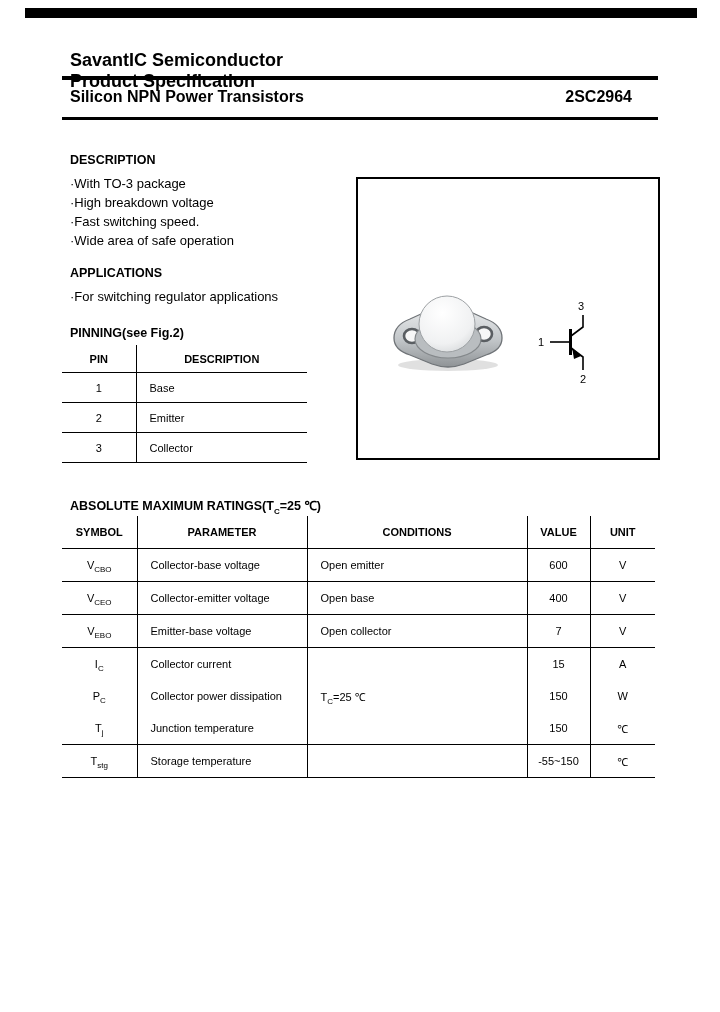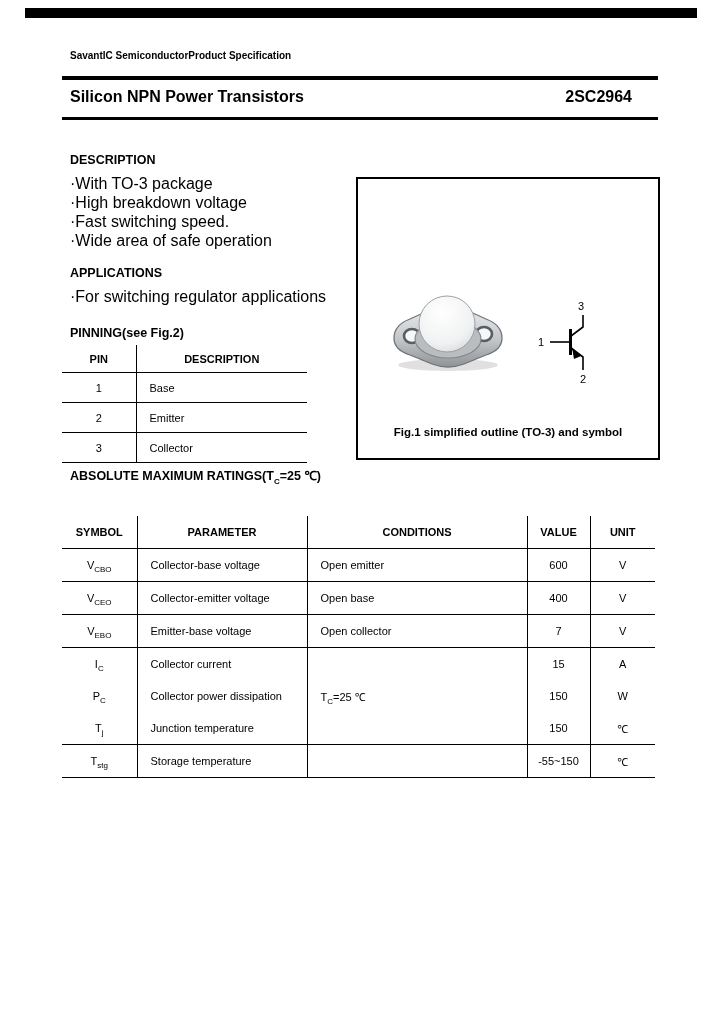--- a/index.html
+++ b/index.html
@@ -2,28 +2,28 @@
 <html><head>
 <meta charset="utf-8">
 <style>
   html,body{margin:0;padding:0;background:#fff;}
   .page{position:relative;width:720px;height:1012px;background:#ffffff;
         font-family:"Liberation Sans",sans-serif;color:#000;overflow:hidden;}
 
   .topbar{position:absolute;left:25px;top:8px;width:672px;height:10px;background:#000;}
 
   .hdr-row{position:absolute;left:70px;top:50px;width:550px;display:flex;
-           justify-content:flex-start;font-weight:bold;font-size:10px;}
+           justify-content:space-between;font-weight:bold;font-size:18px;flex-direction:column;}
   .rule-a{position:absolute;left:62px;top:76px;width:596px;height:4px;background:#000;}
   .title-row{position:absolute;left:70px;top:88px;width:562px;display:flex;
              justify-content:space-between;font-weight:bold;font-size:16px;gap:27px;}
   .rule-b{position:absolute;left:62px;top:117px;width:596px;height:3px;background:#000;}
 
   .sec-heading{position:absolute;left:70px;font-weight:bold;font-size:12.5px;}
-  .bullets{position:absolute;left:70px;font-size:16px;line-height:19px;}
+  .bullets{position:absolute;left:70px;font-size:13px;line-height:19px;}
 
   
   .fig-box{position:absolute;left:356px;top:177px;width:300px;height:279px;border:2px solid #000;}
   .fig-caption{position:absolute;left:0;bottom:20px;width:100%;text-align:center;
                font-weight:bold;font-size:11.5px;}
   .photo-svg{position:absolute;left:26px;top:112px;}
   .symbol-svg{position:absolute;left:172px;top:118px;}
   .sym-line{stroke:#000;stroke-width:1.6;fill:none;}
   .sym-bar{stroke:#000;stroke-width:3;fill:none;}
   .sym-txt{font-family:"Liberation Sans",sans-serif;font-size:11px;fill:#000;}
@@ -129,24 +129,23 @@
       <text class="sym-txt" x="48" y="13">3</text>
       <polyline class="sym-line" points="53,18 53,30 41,39"></polyline>
       <line class="sym-bar" x1="40.5" y1="32" x2="40.5" y2="58"></line>
       <line class="sym-line" x1="20" y1="45" x2="39" y2="45"></line>
       <text class="sym-txt" x="8" y="49">1</text>
       <polyline class="sym-line" points="41,51 53,60 53,73"></polyline>
       <polygon points="42,50.5 51,59 44,62" fill="#000"></polygon>
       <text class="sym-txt" x="50" y="86">2</text>
     </svg>
 
-    <div class="fig-caption">Fig.1 simplified outline (TO-3) and symbol</div>
-  </div>
-
-  <div class="sec-heading" style="top:467px;"><span>ABSOLUTE MAXIMUM RATINGS(T</span><sub>C</sub><span>=25 ℃)</span></div>
+  </div>
+
+  <div class="sec-heading" style="top:497px;"><span>ABSOLUTE MAXIMUM RATINGS(T</span><sub>C</sub><span>=25 ℃)</span></div>
 
   <table class="amr-table">
     <colgroup>
       <col style="width:75px;">
         <col style="width:170px;">
         <col style="width:220px;">
       <col style="width:63px;">
         <col style="width:65px;">
     </colgroup>
     <tbody>

